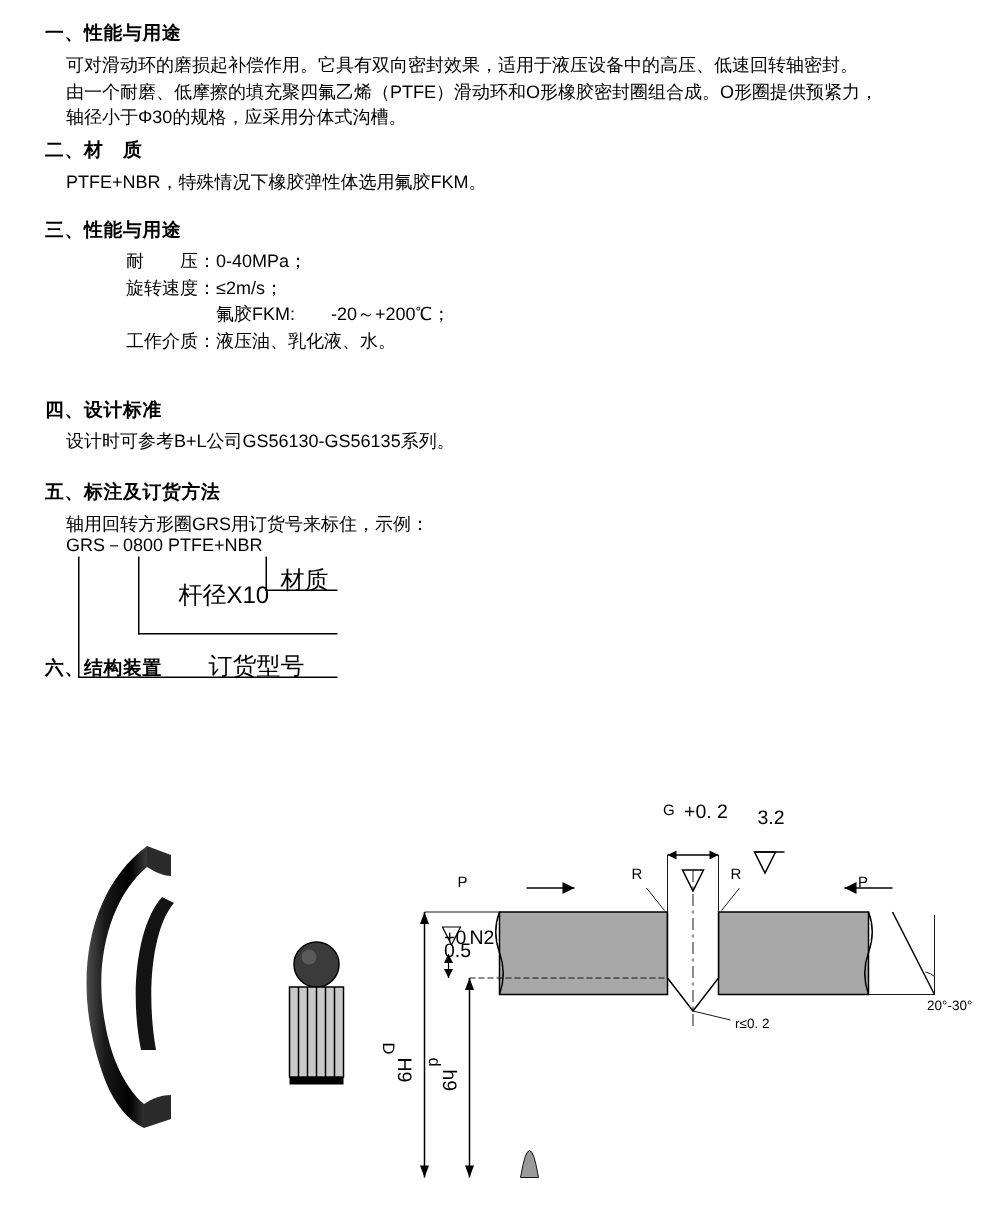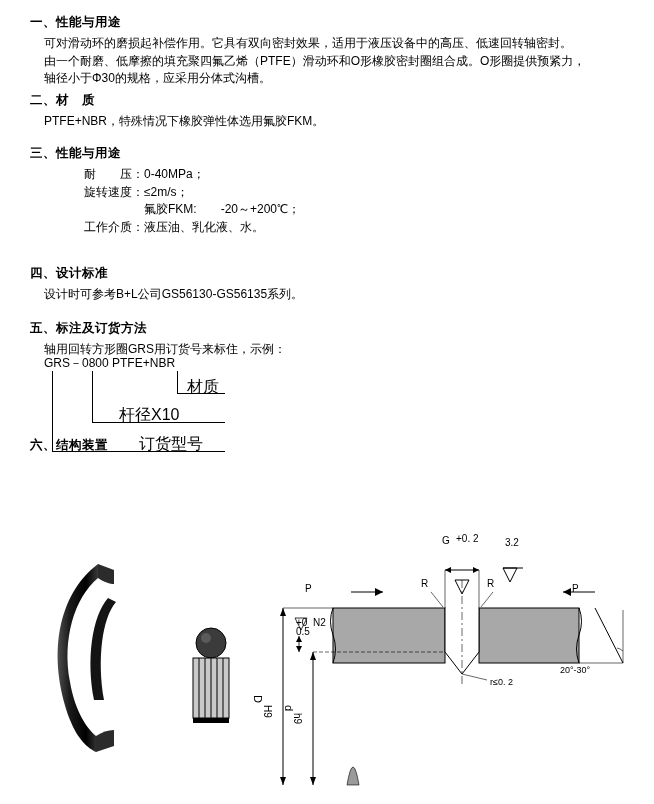--- a/index.html
+++ b/index.html
@@ -100,21 +100,21 @@
     left: 255px;
     top: 35px;
   }
   .fig-text {
     position: absolute;
     font-size: 9px;
     font-family: "Liberation Sans", sans-serif;
     white-space: pre;
   }
   .fig-text.small {
-    font-size: 10px;
+    font-size: 13px;
   }
   .fig-text.vert {
     writing-mode: vertical-rl;
     text-orientation: mixed;
   }
 </style>
 </head>
 <body>
 
 <div class="page">
@@ -171,21 +171,21 @@
 
   <div id="order-diagram">
     <div id="order-code">GRS－0800 PTFE+NBR</div>
 
     <div class="od-line" style="left:133px; top:16px; width:1px; height:23px;"></div>
     <div class="od-line" style="left:133px; top:38px; width:48px; height:1px;"></div>
     <div class="od-label" style="left:143px; top:22px;">材质</div>
 
     <div class="od-line" style="left:48px; top:16px; width:1px; height:52px;"></div>
     <div class="od-line" style="left:48px; top:67px; width:133px; height:1px;"></div>
-    <div class="od-label" style="left:75px; top:50px;text-align:right;">杆径X10</div>
+    <div class="od-label" style="left:75px; top:32px;text-align:right;">杆径X10</div>
 
     <div class="od-line" style="left:8px; top:16px; width:1px; height:81px;"></div>
     <div class="od-line" style="left:8px; top:96px; width:173px; height:1px;"></div>
     <div class="od-label" style="left:95px; top:79px;">订货型号</div>
   </div>
 
   <div class="sec" style="top:437px;">
     <div class="sec-title">
       <span>六、</span><span>结构装置</span>
     </div>
@@ -279,21 +279,21 @@
     </svg>
 
     <div class="fig-text" style="left:442px; top:30px; font-size:10px;">G</div>
     <div class="fig-text small" style="left:456px; top:28px;">+0. 2</div>
     <div class="fig-text small" style="left:505px; top:32px;">3.2</div>
     <div class="fig-text" style="left:421px; top:73px; font-size:10px;">R</div>
     <div class="fig-text" style="left:487px; top:73px; font-size:10px;">R</div>
     <div class="fig-text" style="left:305px; top:78px; font-size:10px;">P</div>
     <div class="fig-text" style="left:572px; top:78px; font-size:10px;">P</div>
     <div class="fig-text" style="left:490px; top:172px; font-size:9px;">r≤0. 2</div>
-    <div class="fig-text" style="left:560px; top:160px; font-size:9px;">20°-30°</div>
+    <div class="fig-text" style="left:618px; top:160px; font-size:9px;">20°-30°</div>
     <div class="fig-text small" style="left:296px; top:112px;">+0</div>
     <div class="fig-text small" style="left:296px; top:121px;">0.5</div>
     <div class="fig-text small" style="left:313px; top:112px;">N2</div>
 
     <div class="fig-text vert" style="left:252px; top:190px; font-size:11px;">D</div>
     <div class="fig-text vert small" style="left:262px; top:200px;">H9</div>
     <div class="fig-text vert" style="left:283px; top:200px; font-size:11px;">d</div>
     <div class="fig-text vert small" style="left:292px; top:208px;">h9</div>
   </div>
 

